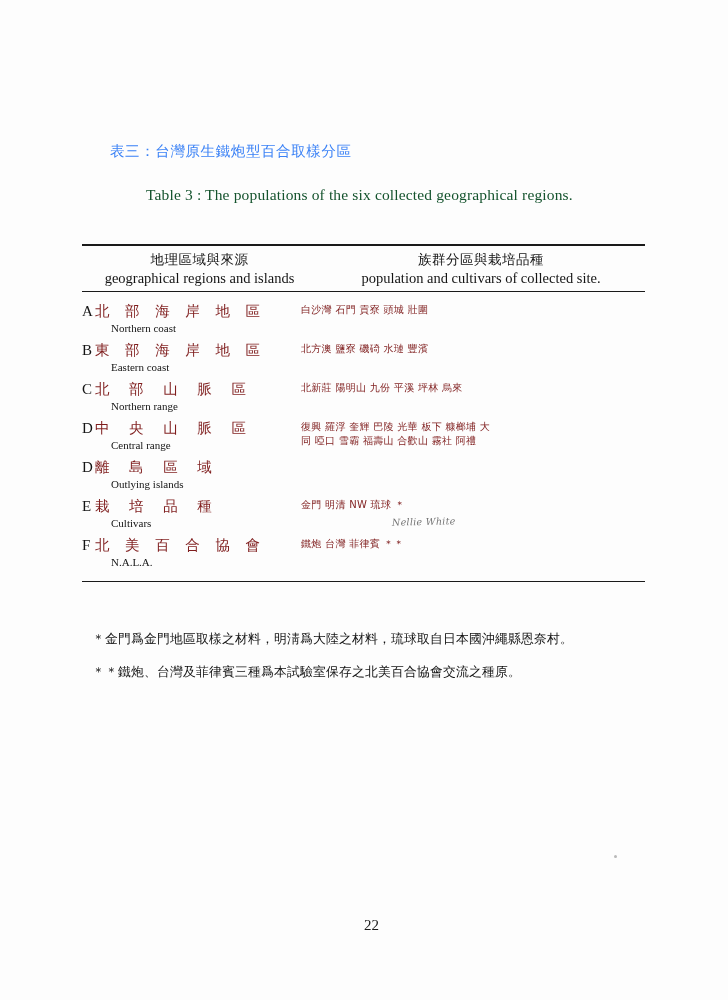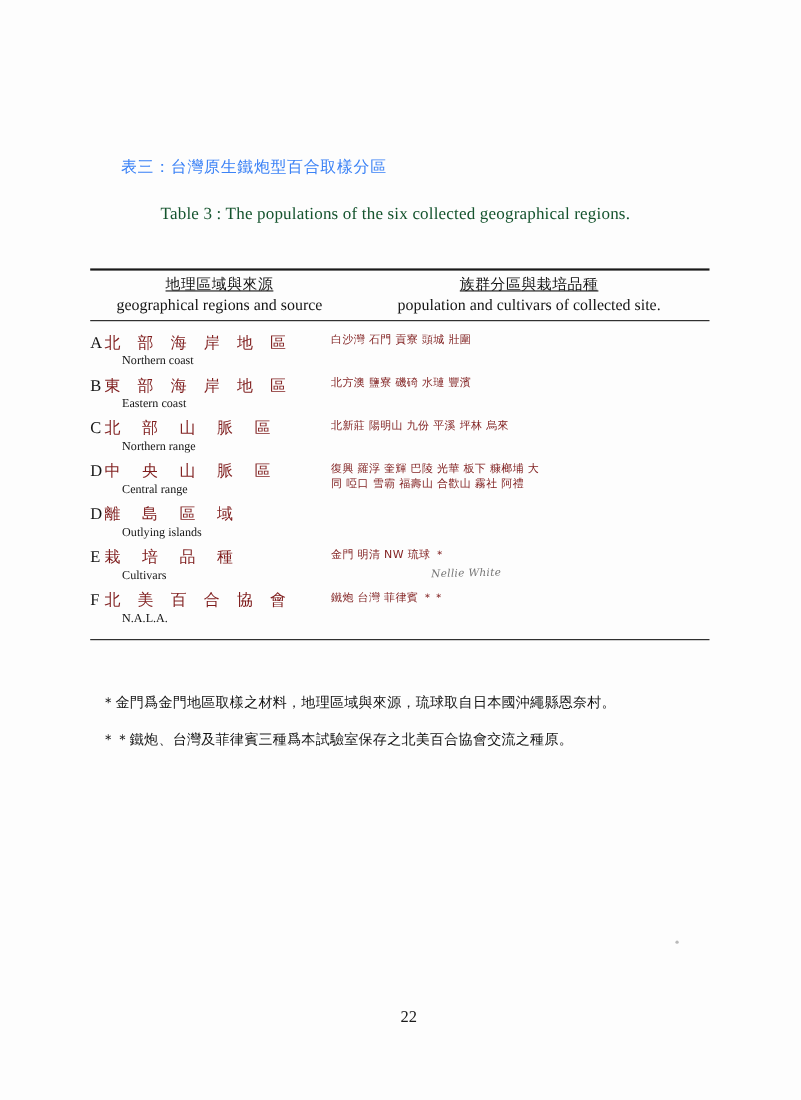--- a/index.html
+++ b/index.html
@@ -66,21 +66,20 @@
     text-align: center;
   }
   .th-col.left  { width: 235px; }
   .th-col.right { width: 328px; }
   .th-zh {
     font-family: "DejaVu Sans", sans-serif;
     font-size: 13.5px;
     letter-spacing: 0.5px;
     line-height: 1.45;
     color: #141414;
-    text-decoration: underline;
   }
   .th-en {
     font-size: 14.5px;
     line-height: 1.3;
     color: #141414;
   }
 
   .tbody {
     padding: 10px 0 6px 0;
   }
@@ -193,21 +192,21 @@
   <div class="caption-zh">表三：台灣原生鐵炮型百合取樣分區</div>
   <div class="caption-en">Table 3 : The populations of the six collected geographical regions.</div>
 
   <div class="table">
 
     <div class="rule-top"></div>
 
     <div class="thead">
       <div class="th-col left">
         <div class="th-zh">地理區域與來源</div>
-        <div class="th-en">geographical regions and source</div>
+        <div class="th-en">geographical regions and islands</div>
       </div>
       <div class="th-col right">
         <div class="th-zh">族群分區與栽培品種</div>
         <div class="th-en">population and cultivars of collected site.</div>
       </div>
     </div>
 
     <div class="rule-mid"></div>
 
     <div class="tbody">
@@ -301,21 +300,21 @@
           <div class="pop-line">鐵炮 台灣 菲律賓 ＊＊</div>
         </div>
       </div>
 
     </div>
 
     <div class="rule-bottom"></div>
   </div>
 
   <div class="footnotes">
-    <div class="footnote">＊金門爲金門地區取樣之材料，地理區域與來源，琉球取自日本國沖繩縣恩奈村。</div>
+    <div class="footnote">＊金門爲金門地區取樣之材料，明淸爲大陸之材料，琉球取自日本國沖繩縣恩奈村。</div>
     <div class="footnote">＊＊鐵炮、台灣及菲律賓三種爲本試驗室保存之北美百合協會交流之種原。</div>
   </div>
 
   <div class="speck"></div>
 
   <div class="page-number">22</div>
 
 </div>
 
 </body></html>

